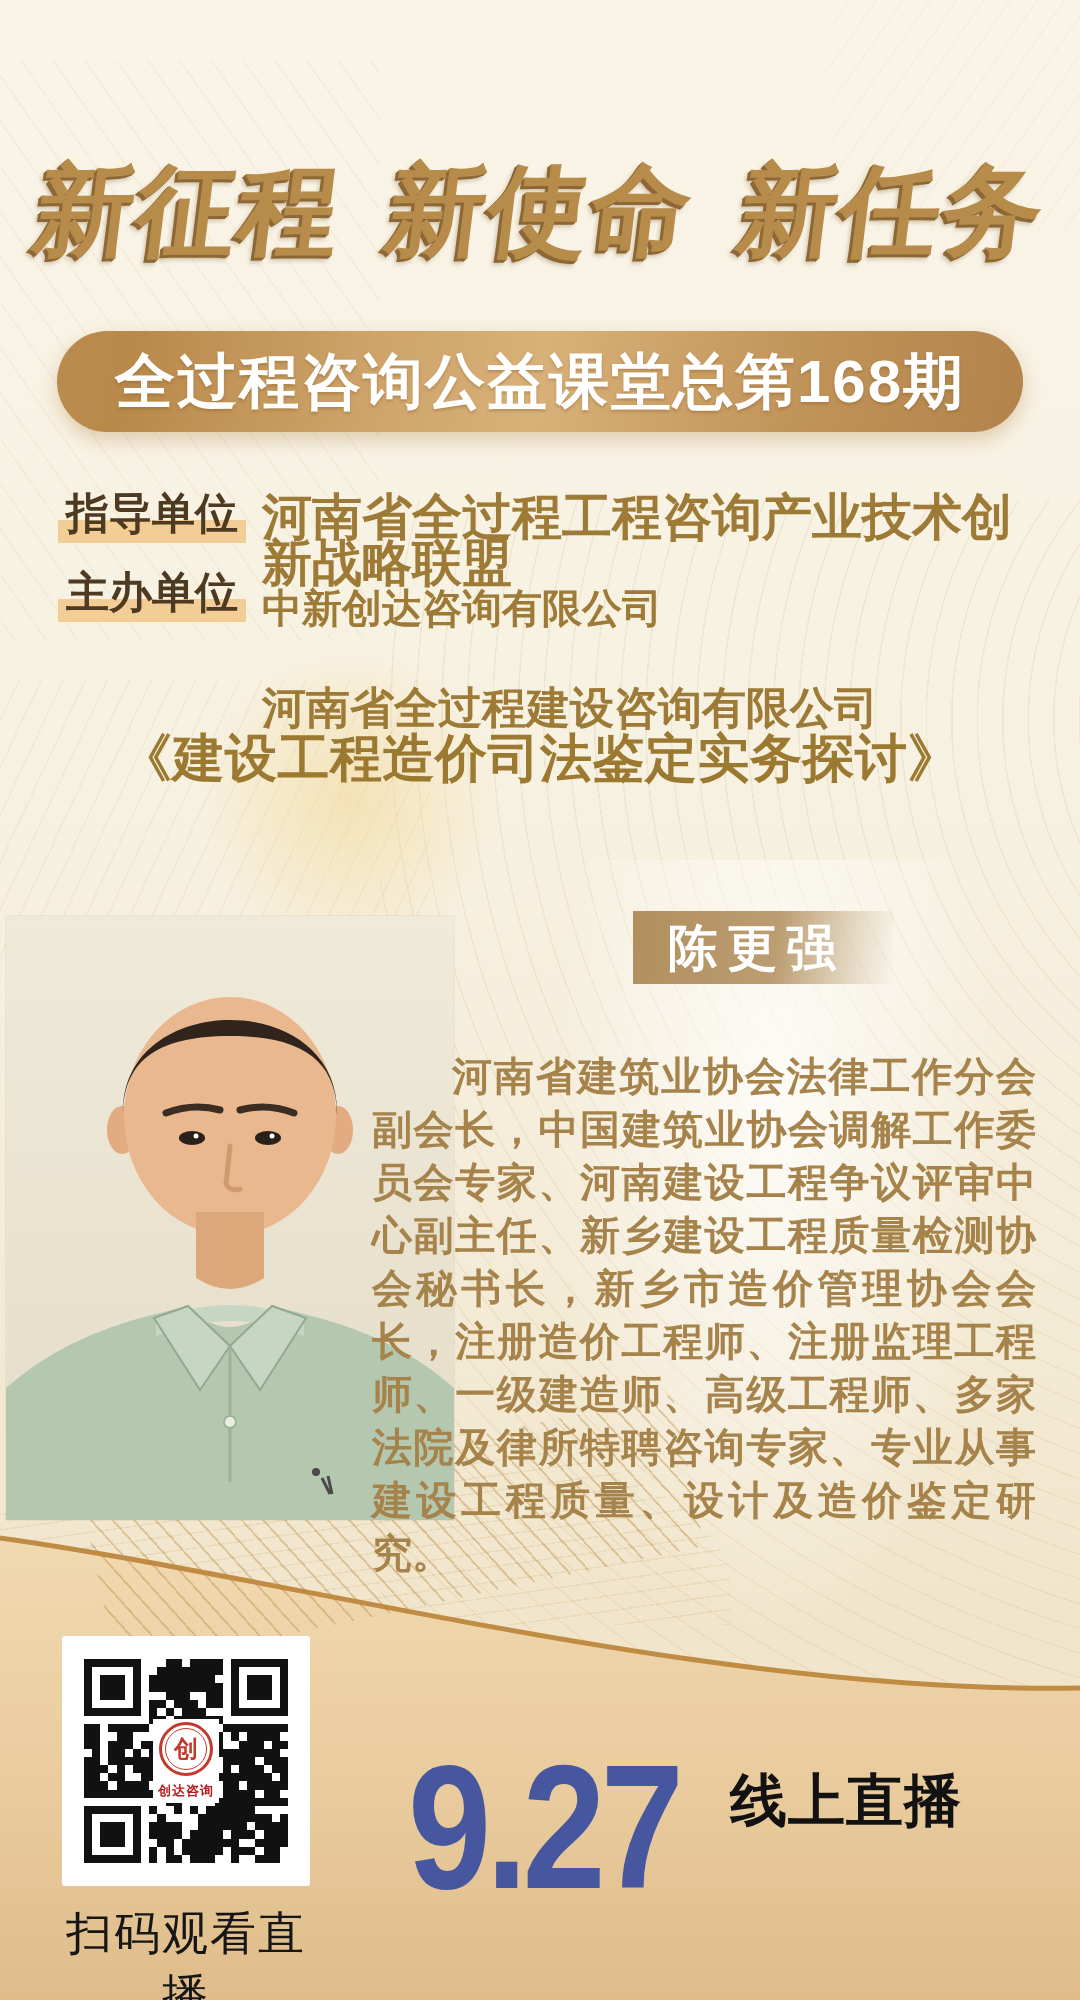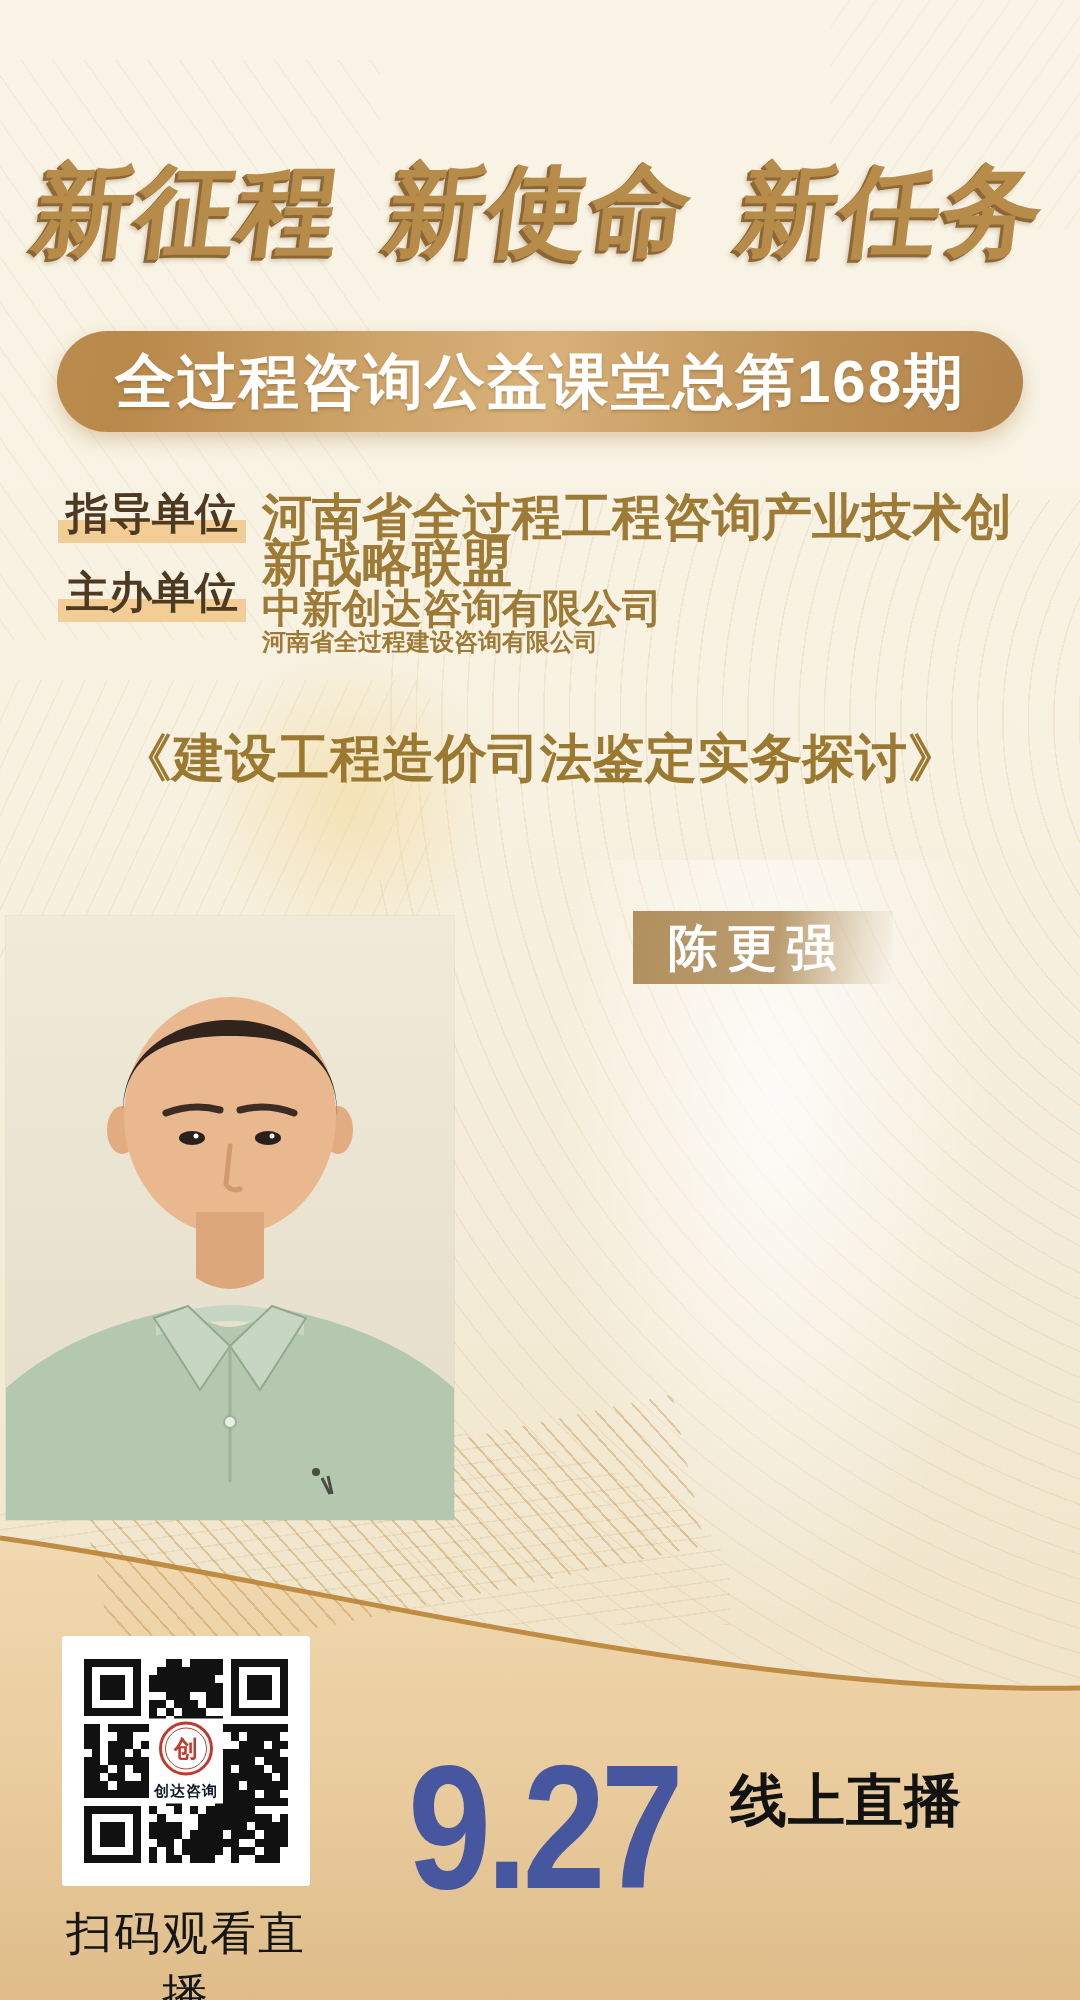--- a/index.html
+++ b/index.html
@@ -45,21 +45,21 @@
     text-align:center;line-height:101px;
     text-shadow:0 2px 3px rgba(120,80,30,.35);}
   
   .org-label{position:absolute;left:66px;z-index:2;font-size:43px;font-weight:bold;color:#4e3a21;line-height:52px;}
   .org-label .hl{position:absolute;left:-8px;right:-8px;bottom:-4px;height:23px;background:#f3cd96;z-index:-1;}
   .org-label.guidance{top:487px;}
   .org-label.host{top:566px;}
   .org-text{position:absolute;left:262px;z-index:2;font-weight:bold;color:#9d7a35;}
   .org-text.guidance{top:494px;width:790px;font-size:50px;line-height:46px;}
   .org-text.host1{top:584px;font-size:40px;line-height:48px;}
-  .org-text.host2{top:618px;font-size:24px;line-height:48px;}
+  .org-text.host2{top:684px;font-size:44px;line-height:48px;}
   
   .lecture-title{position:absolute;left:0;top:724px;width:100%;z-index:2;text-align:center;
     font-size:52px;font-weight:bold;color:#9b7930;letter-spacing:0.5px;}
   
   .name-banner{position:absolute;left:633px;top:911px;width:260px;height:73px;z-index:2;
     background:linear-gradient(97deg,#b18f5e 0%,#bb9d71 55%,rgba(187,157,113,.28) 86%,rgba(187,157,113,0) 100%);
     color:#fff;font-size:50px;font-weight:bold;letter-spacing:9px;line-height:74px;padding-left:35px;}
   .bio{position:absolute;left:372px;top:1050px;width:664px;z-index:2;
     font-size:40px;font-weight:bold;line-height:53px;color:#a5834b;
     text-align:justify;text-indent:2em;}
@@ -70,21 +70,21 @@
   .qr-grid{position:absolute;left:22px;top:23px;width:204px;height:204px;display:grid;
     grid-template-columns:repeat(25,1fr);grid-template-rows:repeat(25,1fr);}
   .qr-grid .on{background:#111;}
   .qr-logo{position:absolute;left:50%;top:50%;transform:translate(-50%,-50%);z-index:3;
     display:flex;flex-direction:column;align-items:center;background:#fff;padding:3px 5px;}
   .seal-ring{width:54px;height:54px;border:3px solid #c13a2e;border-radius:50%;
     display:flex;align-items:center;justify-content:center;}
   .seal-inner{width:42px;height:42px;border:1.5px solid #c13a2e;border-radius:50%;
     display:flex;align-items:center;justify-content:center;
     color:#c13a2e;font-size:24px;font-weight:bold;}
-  .seal-text{margin-top:6px;color:#0f172a;font-size:15px;font-weight:bold;letter-spacing:1px;white-space:nowrap;}
+  .seal-text{margin-top:6px;color:#b91c1c;font-size:13px;font-weight:bold;letter-spacing:1px;white-space:nowrap;}
   .qr-caption{position:absolute;left:52px;top:1903px;width:268px;z-index:2;text-align:center;
     font-size:46px;font-weight:500;color:#161616;letter-spacing:2px;}
   
   .date-number{position:absolute;left:408px;top:1752px;z-index:2;
     font-size:176px;font-weight:bold;color:#47579f;line-height:150px;
     letter-spacing:-6px;transform:scaleX(.85);transform-origin:left center;}
   .date-side{position:absolute;left:730px;top:1768px;z-index:2;
     font-size:57px;font-weight:600;color:#121212;line-height:65px;letter-spacing:1px;}
 </style>
 </head>
@@ -177,20 +177,21 @@
     <circle cx="224" cy="506" r="6" fill="#e8eee4" stroke="#9db397" stroke-width="2"></circle>
 
     <circle cx="310" cy="556" r="4" fill="#4a4a46"></circle>
     <path d="M316 562 l8 16 M322 560 l4 18" stroke="#4a4a46" stroke-width="3" fill="none"></path>
   </svg>
 
   <div class="name-banner">
     <span>陈更强</span>
   </div>
 
+  <div class="bio">河南省建筑业协会法律工作分会副会长，中国建筑业协会调解工作委员会专家、河南建设工程争议评审中心副主任、新乡建设工程质量检测协会秘书长，新乡市造价管理协会会长，注册造价工程师、注册监理工程师、一级建造师、高级工程师、多家法院及律所特聘咨询专家、专业从事建设工程质量、设计及造价鉴定研究。</div>
 
   <div class="qr-box">
     <div class="qr-grid" id="qr-grid">
         <div class="on"></div>
         <div class="on"></div>
         <div class="on"></div>
         <div class="on"></div>
         <div class="on"></div>
         <div class="on"></div>
         <div class="on"></div>

